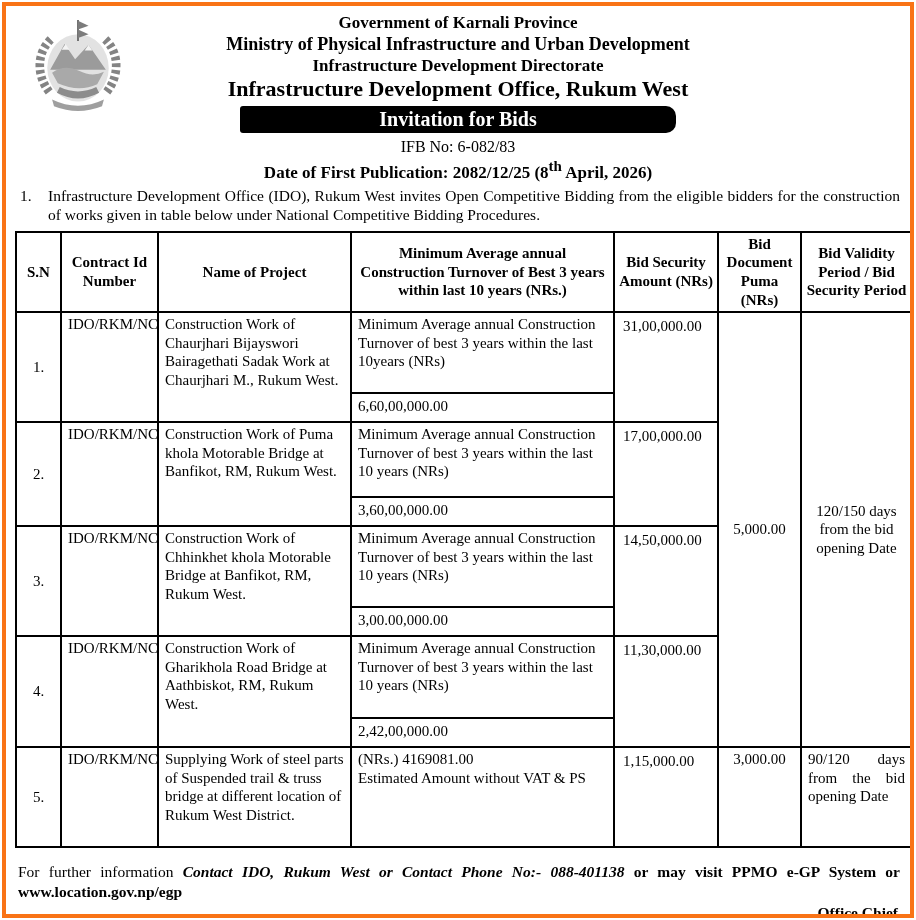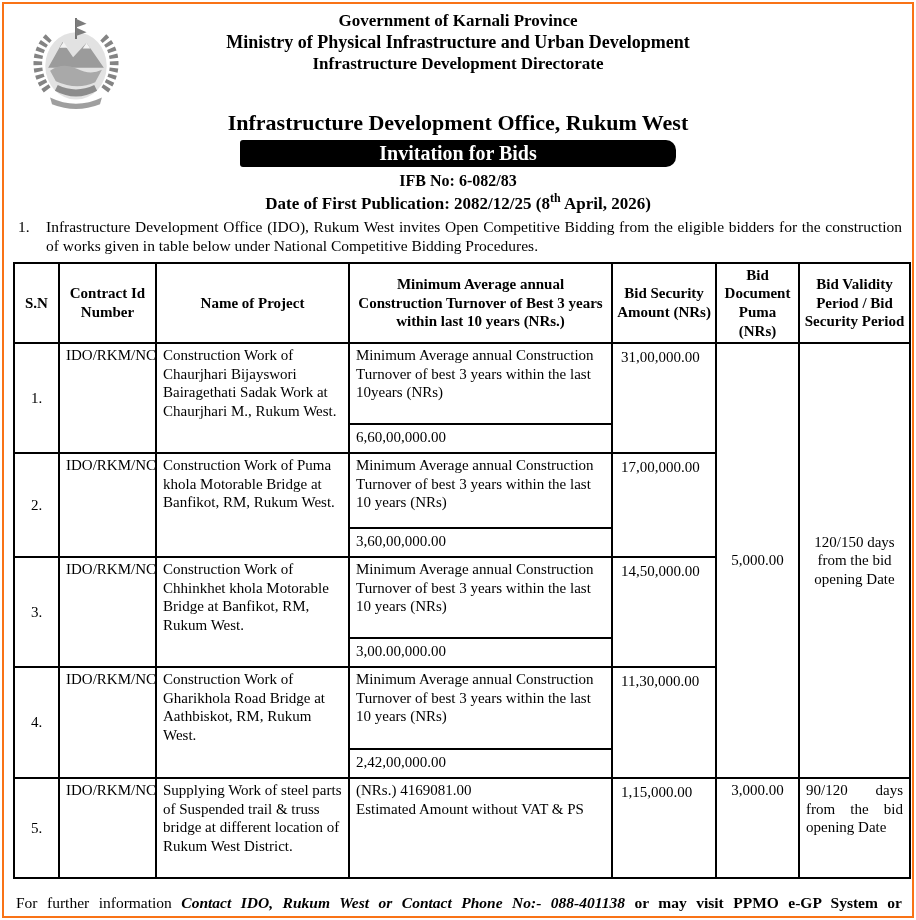--- a/index.html
+++ b/index.html
@@ -1,28 +1,28 @@
 <!DOCTYPE html>
 <html><head>
 <meta charset="utf-8">
 <style>
   html,body{margin:0;padding:0;background:#fff;}
   body{width:916px;height:920px;position:relative;font-family:"Liberation Serif","DejaVu Serif",serif;color:#000;}
-  .page{position:absolute;inset:2px;border:2px solid #f97316;background:#fff;overflow:hidden;}
+  .page{position:absolute;inset:2px;border:4px solid #f97316;background:#fff;overflow:hidden;}
   .logo{position:absolute;left:24px;top:8px;width:96px;height:102px;opacity:.85;}
   .hdr{ text-align:center;margin-top:7px;line-height:1.22;}
   .h1{font-size:17px;font-weight:bold;}
   .h2{font-size:18px;font-weight:bold;}
   .h3{font-size:17px;font-weight:bold;}
-  .h4{font-size:22px;font-weight:bold;line-height:1.15;margin-top:36px;}
+  .h4{font-size:22px;font-weight:bold;line-height:1.15;}
   .banner{width:436px;height:27px;margin:4px auto 5px auto;background:#000;color:#fff;
     font-size:20px;font-weight:bold;text-align:center;line-height:27px;border-radius:3px 10px 10px 3px;}
-  .ifb{text-align:center;font-weight:bold;font-size:16px;line-height:1.15;}
+  .ifb{text-align:center;font-weight:normal;font-size:16px;line-height:1.15;}
   .pub{text-align:center;font-weight:bold;font-size:17px;line-height:1.25;margin-top:1px;}
-  .pub sup{font-size:12px;}
+  .pub sup{font-size:15px;}
   .intro{position:relative;margin:4px 10px 6px 14px;padding-left:28px;font-size:15.5px;line-height:1.22;text-align:justify;}
   .intro .num{position:absolute;left:0;top:0;}
   table{border-collapse:collapse;table-layout:fixed;width:897px;margin-left:9px;}
   col.c-sn{width:45px;}col.c-contract{width:97px;}col.c-name{width:193px;}col.c-turn{width:263px;}
   col.c-sec{width:104px;}col.c-fees{width:83px;}col.c-val{width:111px;}
   th,td{border:2px solid #000;font-size:15px;line-height:1.24;vertical-align:top;padding:2px 6px;overflow:hidden;}
   th{font-weight:bold;text-align:center;vertical-align:middle;padding:2px 4px;}
   tr.h-row{height:78px;}
   tr.r1{height:110px;}tr.r2{height:104px;}tr.r3{height:110px;}tr.r4{height:111px;}tr.r5{height:100px;}
   td.sn{text-align:center;vertical-align:middle;padding:2px;}

